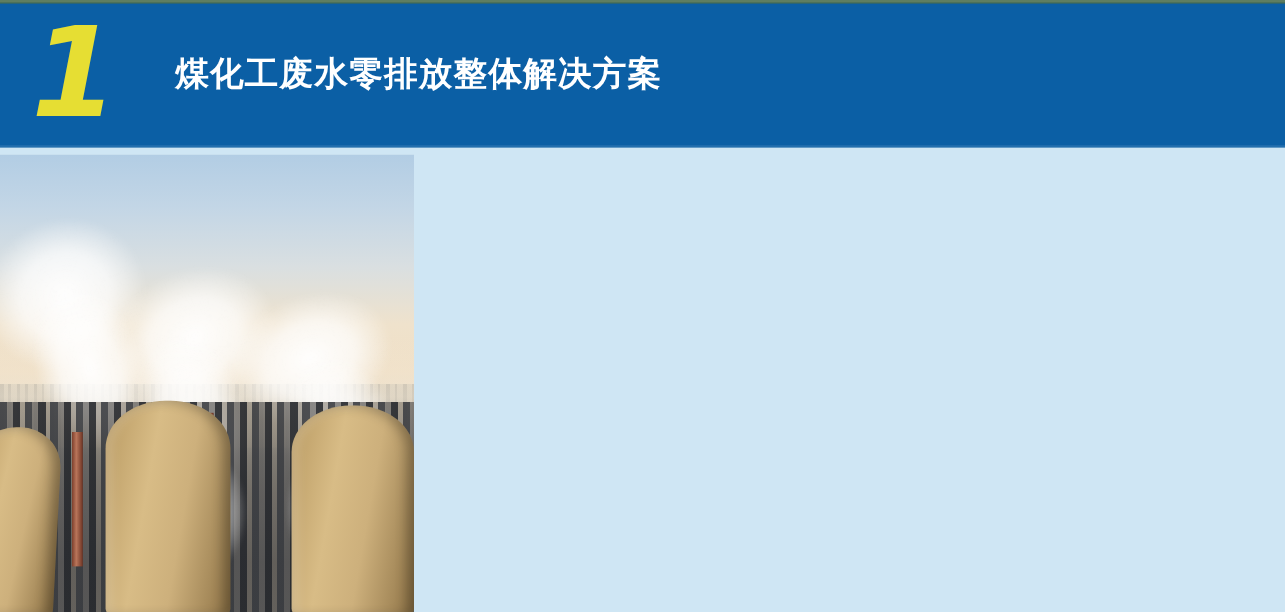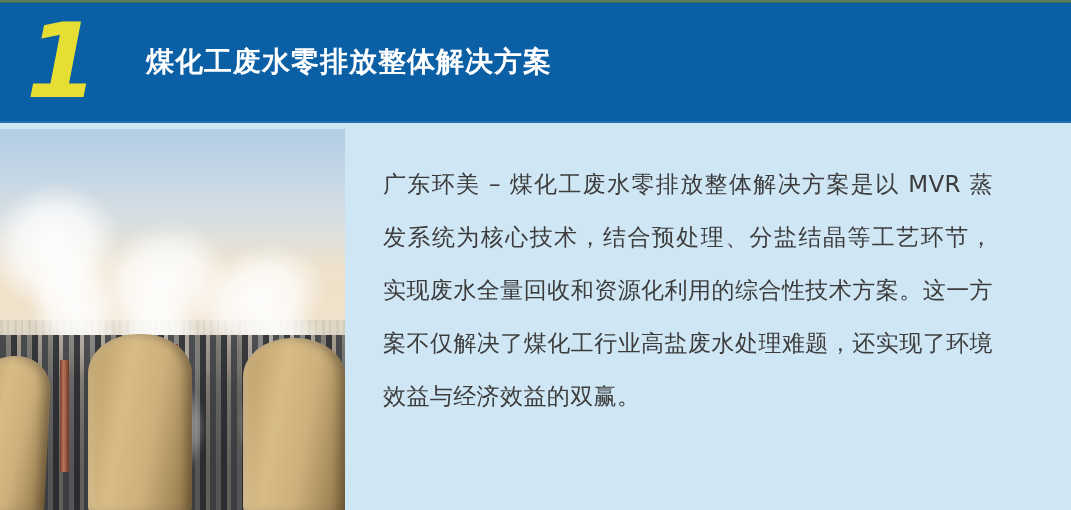--- a/index.html
+++ b/index.html
@@ -201,15 +201,14 @@
     <div class="chimney c3"></div>
 
     <div class="plume p4"></div>
     <div class="plume p5"></div>
 
     <div class="tower t1"></div>
     <div class="tower t2"></div>
     <div class="tower t3"></div>
   </div>
 
-  <div class="body-copy">广东环美 – 煤化工废水零排放整体解决方案是以 MVR 蒸发系统为核心技术，结合预处理、分盐结晶等工艺环节， 实现废水全量回收和资源化利用的综合性技术方案。这一方案不仅解决了煤化工行业高盐废水处理难题，还实现了环境效益与经济效益的双赢。</div>
 
 </div>
 
 </body></html>

